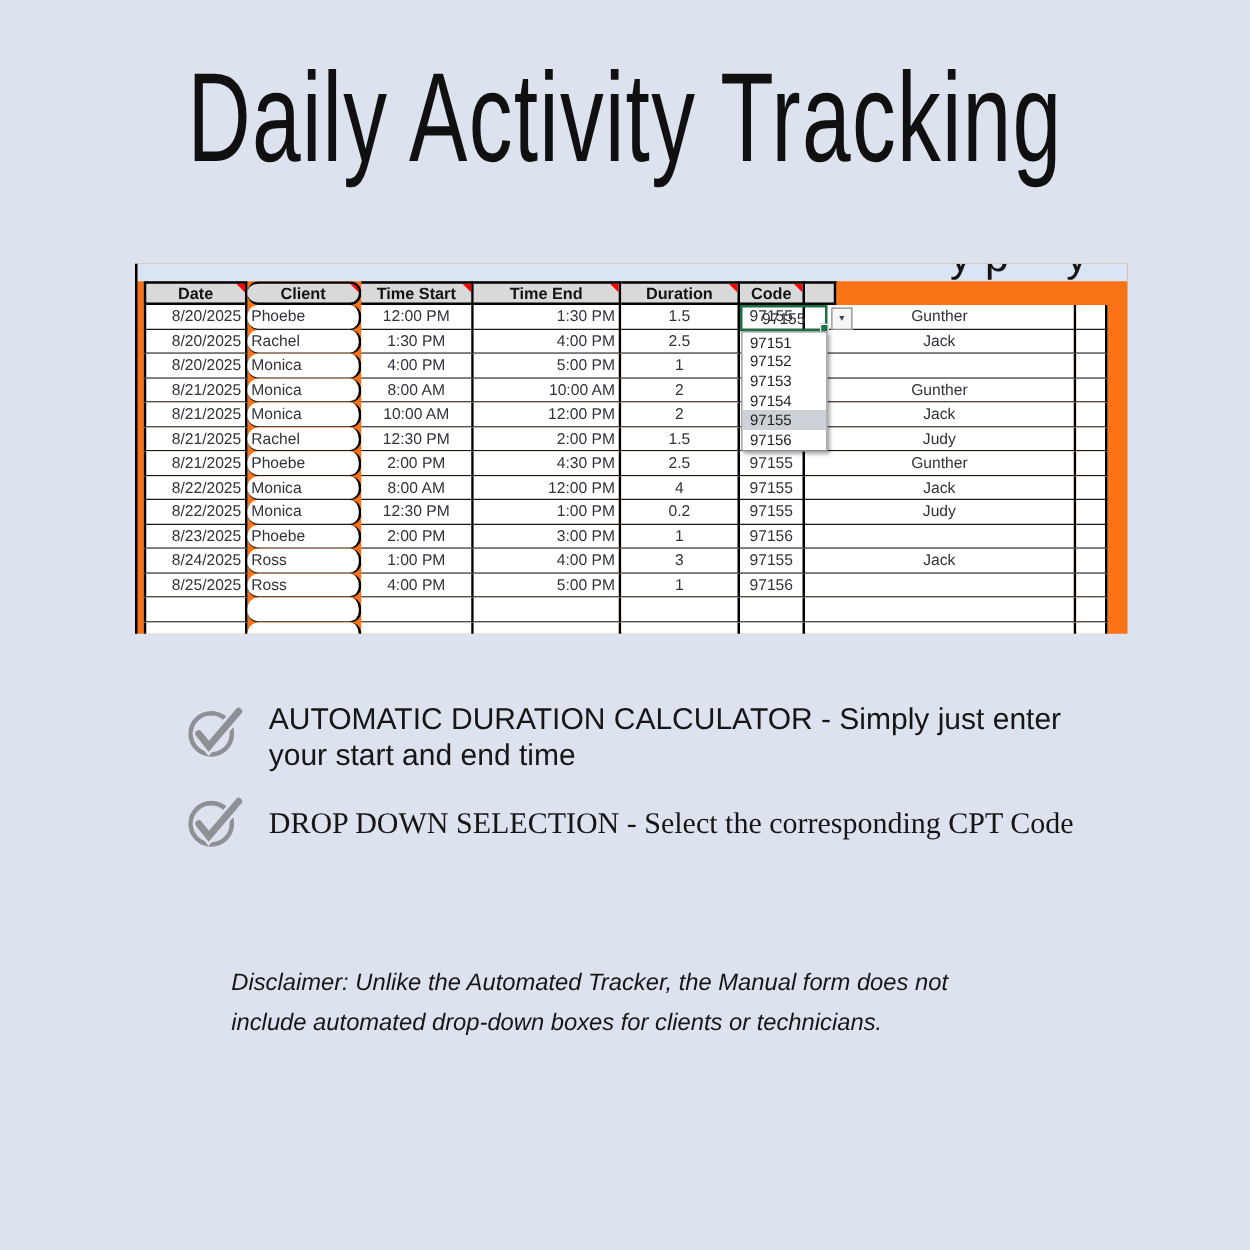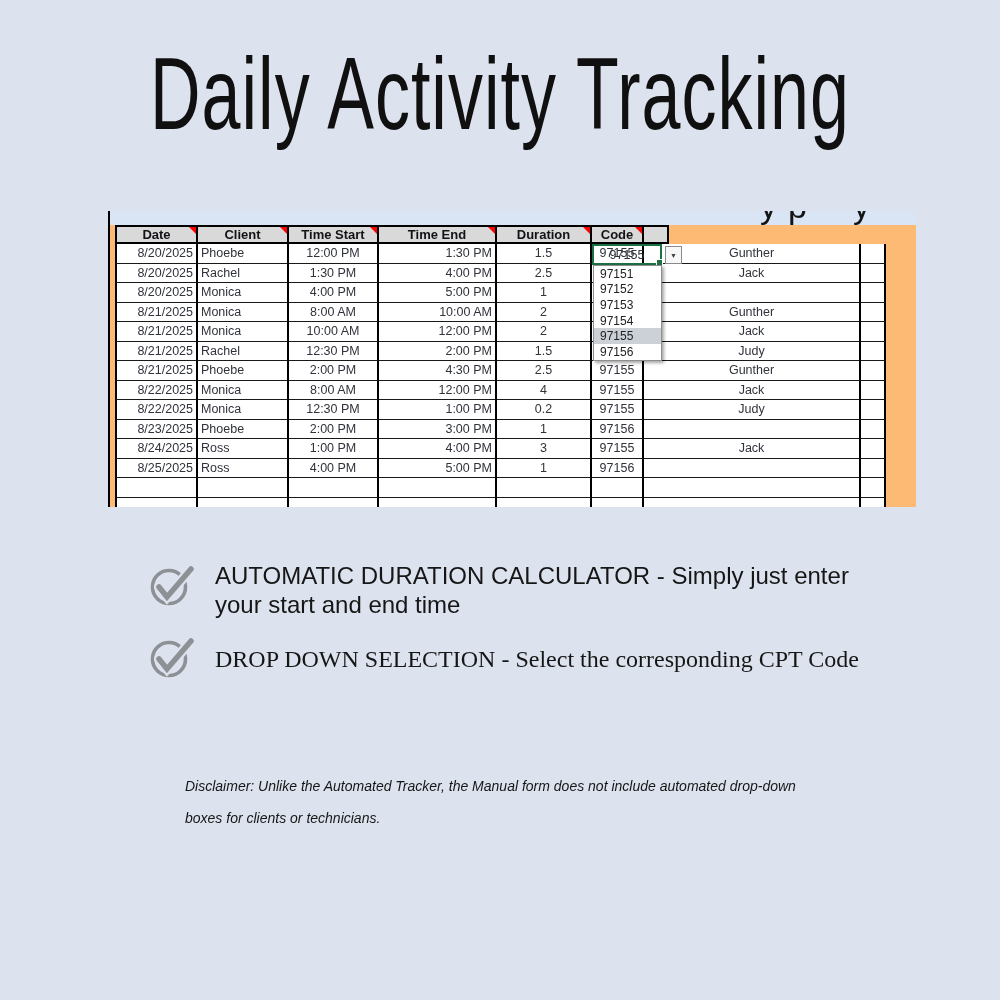--- a/index.html
+++ b/index.html
@@ -6,36 +6,36 @@
   body{width:1000px;height:1000px;background:#dde3ee;position:relative;overflow:hidden;
        font-family:"Liberation Sans",sans-serif;}
 
   
   .title-wrap{position:absolute;top:36px;left:0;width:1000px;text-align:center;}
   .title-wrap span{display:inline-block;font-size:70px;font-weight:400;color:#101010;
        letter-spacing:1px;transform:scaleY(1.45);transform-origin:center top;
        font-family:"Liberation Sans",sans-serif;}
 
   
-  .sheet{position:absolute;left:108px;top:211px;width:792px;height:296px;background:#fdba74;
-       border-left:2px solid #000;overflow:hidden;padding-left:14px;}
+  .sheet{position:absolute;left:108px;top:211px;width:792px;height:296px;background:#f97316;
+       border-left:2px solid #000;overflow:hidden;}
   .band{position:absolute;left:0;top:0;width:100%;height:14px;background:#d9e5f4;overflow:hidden;}
   .frag{position:absolute;top:-24px;font-size:34px;color:#141414;font-weight:400;}
   .grid{position:absolute;left:5px;top:14px;}
   .row{display:flex;height:19.5px;box-sizing:border-box;}
   .row.header{height:19px;}
   .cell{box-sizing:border-box;border-right:2px solid #000;border-bottom:1.5px solid #181818;
        font-size:12.5px;color:#30333b;display:flex;align-items:center;overflow:hidden;
        white-space:nowrap;position:relative;background:#fff;}
   .row .cell:first-child{border-left:2px solid #000;}
   .row.header .cell{background:#d9d9d9;font-weight:bold;color:#121217;font-size:13px;
        justify-content:center;border-top:2px solid #000;border-bottom:2px solid #000;}
   .tri{position:absolute;top:0;right:0;width:0;height:0;
        border-left:7px solid transparent;border-top:7px solid #fe0000;}
-  .c0{width:83px;} .c1{width:91px;} .c2{width:90px;} .c3{width:118px;}
+  .c0{width:83px;} .c1{width:91px;border-radius:9px;} .c2{width:90px;} .c3{width:118px;}
   .c4{width:95px;} .c5{width:52px;} .c6{width:217px;} .c7{width:25px;}
   .a-r{justify-content:flex-end;padding-right:3px;}
   .a-l{justify-content:flex-start;padding-left:3px;}
   .a-c{justify-content:center;}
 
   
   .sel-cell{position:absolute;left:482px;top:33px;width:70px;height:21px;box-sizing:border-box;
        border:2px solid #1d7044;background:transparent;z-index:5;}
   .fill-handle{position:absolute;right:-3px;bottom:-3px;width:5px;height:5px;background:#1d7044;
        border:1px solid #fff;}
@@ -51,21 +51,21 @@
 
   
   .feature-icon{position:absolute;width:52px;height:50px;}
   .fi-1{left:149px;top:562px;}
   .fi-2{left:149px;top:634px;}
   .feature-text{position:absolute;left:215px;font-size:24px;color:#161616;line-height:28.5px;}
   .ft-1{top:562px;width:655px;}
   .ft-2{top:645px;width:700px;font-family:Liberation Serif, serif;}
 
   
-  .disclaimer{position:absolute;left:185px;top:771px;width:618px;font-size:14px;
+  .disclaimer{position:absolute;left:185px;top:771px;width:618px;font-size:19px;
        font-style:italic;color:#161616;line-height:31.5px;}
 </style>
 </head>
 <body>
 
 <div class="title-wrap">
   <span>Daily Activity Tracking</span>
 </div>
 
 <div class="sheet">

